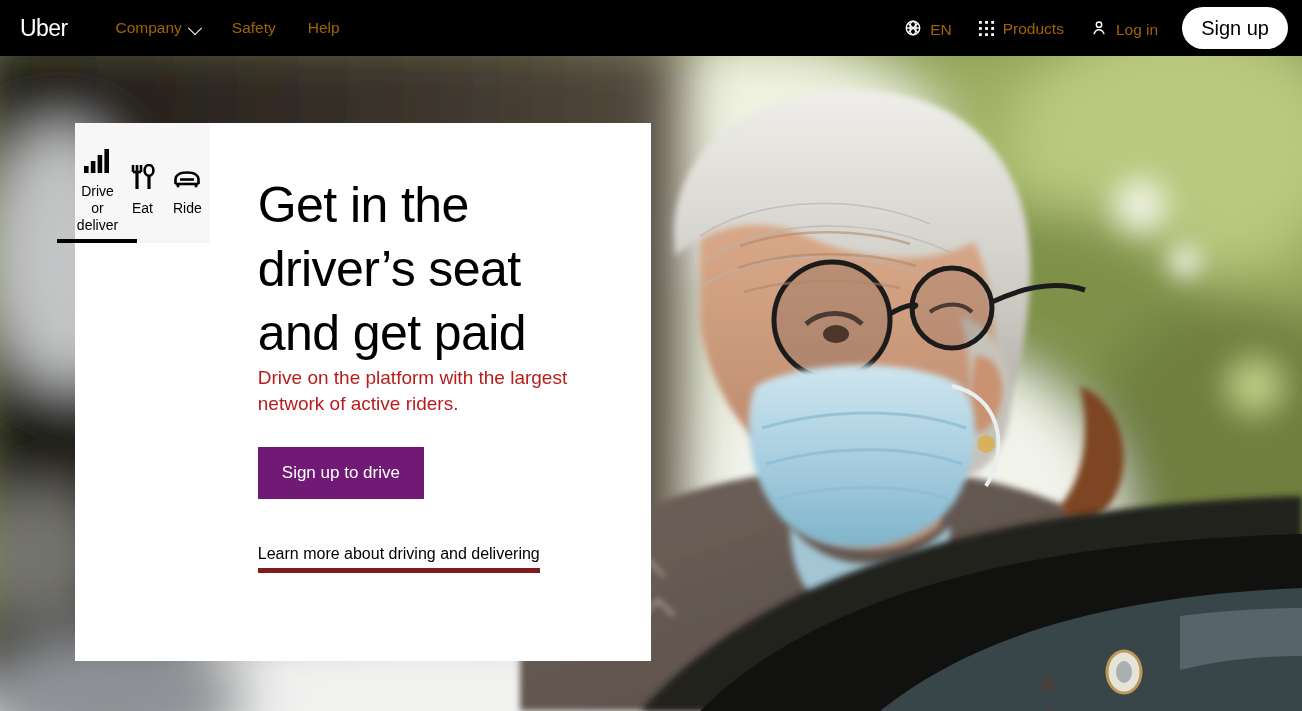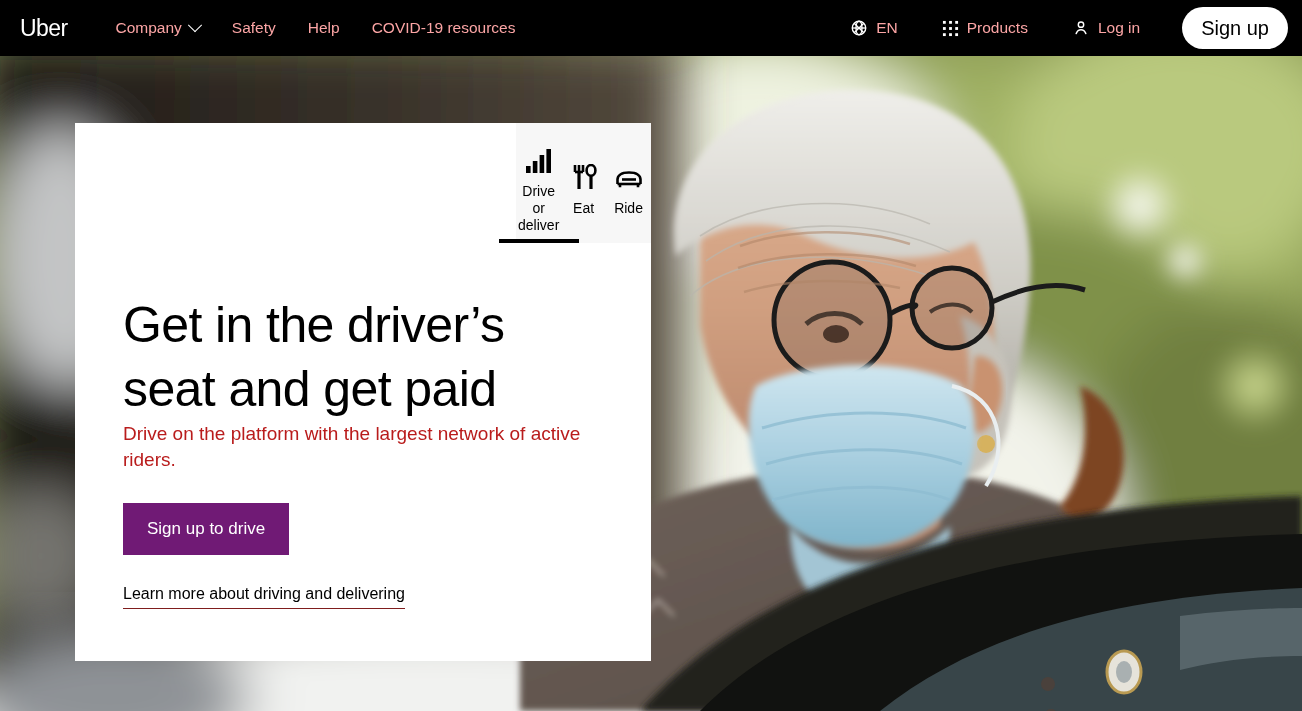--- a/index.html
+++ b/index.html
@@ -43,46 +43,46 @@
   }
 
   .nav-left {
     display: flex;
     align-items: center;
     margin-left: 26px;
     gap: 4px;
   }
 
   .nav-item {
-    color: #fca5a5;
+    color: #a16207;
     font-size: 15.5px;
     font-weight: 500;
     padding: 8px 14px;
     border-radius: 4px;
     cursor: pointer;
     white-space: nowrap;
     display: flex;
-    align-items: center;
+    align-items: flex-end;
     gap: 8px;
     line-height: 1;
   }
 
   .chev {
     display: inline-block;
     width: 10px; height: 10px;
     border-right: 1.8px solid #fff;
     border-bottom: 1.8px solid #fff;
     transform: rotate(45deg) translate(-2px,-2px);
   }
 
   .nav-right {
     margin-left: auto;
     display: flex;
     align-items: center;
-    gap: 20px;
+    gap: 2px;
     margin-right: 14px;
   }
 
   .nav-right .nav-item { padding: 8px 12px; font-weight: 500; }
 
   .icon-svg { display: block; }
 
   .signup-btn {
     background: #ffffff;
     color: #000000;
@@ -111,22 +111,21 @@
   
   .card {
     position: absolute;
     left: 75px;
     top: 123px;
     width: 576px;
     height: 538px;
     background: #ffffff;
     z-index: 30;
     display: flex;
-    flex-direction: column;
-    align-items: flex-end;
+    flex-direction: row;
   }
 
   .tabs {
     height: 120px;
     background: #f7f7f7;
     display: flex;
     align-items: stretch;
     flex: 0 0 auto;
   }
 
@@ -197,26 +196,26 @@
     font-weight: 500;
     border: none;
     padding: 16px 24px;
     cursor: pointer;
     font-family: "Liberation Sans", sans-serif;
     line-height: 1.2;
   }
 
   .learn-link {
     display: inline-block;
-    margin-top: 28px;
+    margin-top: 44px;
     font-size: 16px;
     line-height: 22px;
     color: #000000;
     text-decoration: none;
-    border-bottom: 1px solid #7f1d1d;
+    border-bottom: 5px solid #7f1d1d;
     padding-bottom: 3px;
     cursor: pointer;
   }
 </style>
 </head>
 <body>
 
 <div id="page">
 
   <div class="hero">
@@ -383,21 +382,20 @@
 
     <div class="logo">Uber</div>
 
     <nav class="nav-left">
       <div class="nav-item">
         <span>Company</span>
         <span class="chev"></span>
       </div>
       <div class="nav-item">Safety</div>
       <div class="nav-item">Help</div>
-      <div class="nav-item">COVID-19 resources</div>
     </nav>
 
     <div class="nav-right">
 
       <div class="nav-item">
         <span>
           <svg class="icon-svg" width="18" height="18" viewBox="0 0 24 24" fill="none" stroke="#ffffff" stroke-width="1.8">
             <circle cx="12" cy="12" r="9"></circle>
             <ellipse cx="12" cy="12" rx="4" ry="9"></ellipse>
             <path d="M3 12h18"></path>

